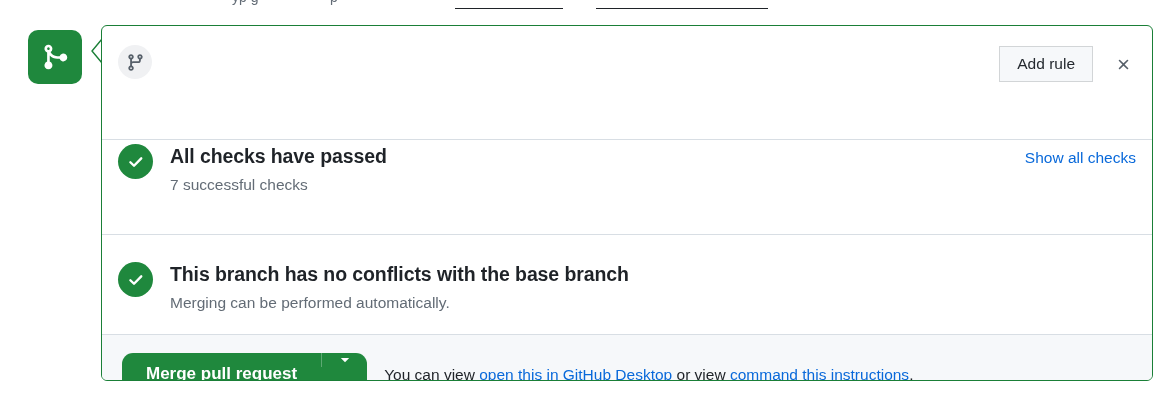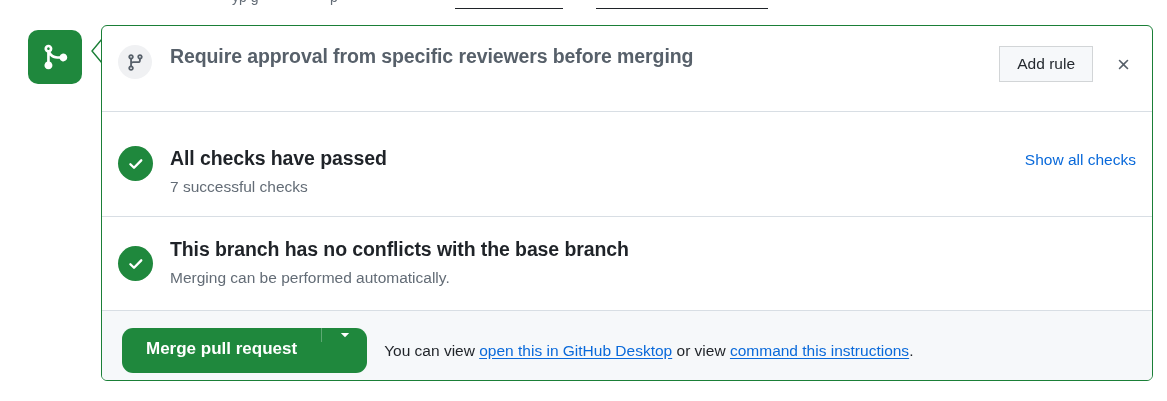--- a/index.html
+++ b/index.html
@@ -186,22 +186,22 @@
 
   .show-all {
     flex: 0 0 auto;
     margin-left: 16px;
     margin-top: 6px;
     font-size: 15.5px;
     white-space: nowrap;
   }
 
   
-  .checks-section { min-height: 95px; padding-top: 33px; padding-bottom: 18px; }
-  .conflicts-section { min-height: 92px; padding-top: 19px; padding-bottom: 20px; align-items: center; }
+  .checks-section { min-height: 95px; padding-top: 3px; padding-bottom: 18px; margin-top: 28px; }
+  .conflicts-section { min-height: 92px; padding-top: 26px; padding-bottom: 20px; }
 
   
   .merge-bar {
     border-top: 1px solid #d8dee4;
     background: #f6f8fa;
     padding: 17px 16px 18px 20px;
     display: flex;
     align-items: center;
     min-height: 81px;
   }
@@ -276,21 +276,20 @@
 
   <div class="merge-box">
 
     <div class="section rule-section">
       <div class="round-icon">
         <svg width="19" height="19" viewBox="0 0 16 16" fill="#57606a" aria-hidden="true">
           <path d="M9.5 3.25a2.25 2.25 0 1 1 3 2.122V6A2.5 2.5 0 0 1 10 8.5H6a1 1 0 0 0-1 1v1.128a2.251 2.251 0 1 1-1.5 0V5.372a2.25 2.25 0 1 1 1.5 0v1.836A2.493 2.493 0 0 1 6 7h4a1 1 0 0 0 1-1v-.628A2.25 2.25 0 0 1 9.5 3.25Zm-6 0a.75.75 0 1 0 1.5 0 .75.75 0 0 0-1.5 0Zm8.25-.75a.75.75 0 1 0 0 1.5.75.75 0 0 0 0-1.5ZM4.25 12a.75.75 0 1 0 0 1.5.75.75 0 0 0 0-1.5Z"></path>
         </svg>
       </div>
       <div class="sec-body">
-        <div class="sec-title">Require approval from specific reviewers before merging</div>
       </div>
       <div class="rule-actions">
         <button class="btn-addrule">Add rule</button>
         <button class="btn-close">
           <span>
             <svg width="17" height="17" viewBox="0 0 16 16" fill="currentColor" aria-hidden="true">
               <path d="M3.72 3.72a.75.75 0 0 1 1.06 0L8 6.94l3.22-3.22a.749.749 0 0 1 1.275.326.749.749 0 0 1-.215.734L9.06 8l3.22 3.22a.749.749 0 0 1-.326 1.275.749.749 0 0 1-.734-.215L8 9.06l-3.22 3.22a.751.751 0 0 1-1.042-.018.751.751 0 0 1-.018-1.042L6.94 8 3.72 4.78a.75.75 0 0 1 0-1.06Z"></path>
             </svg>
           </span>
         </button>

